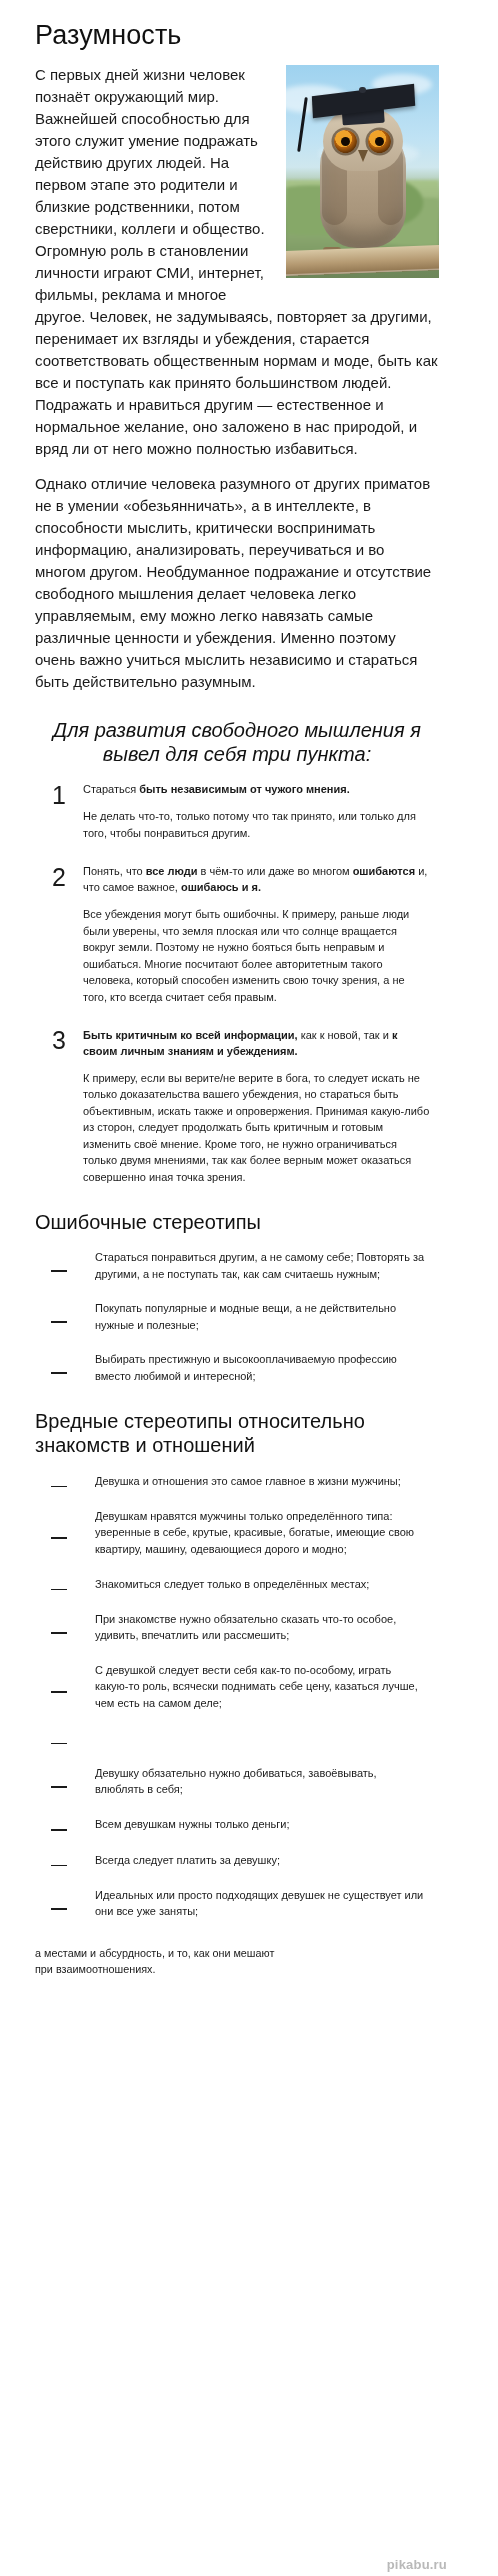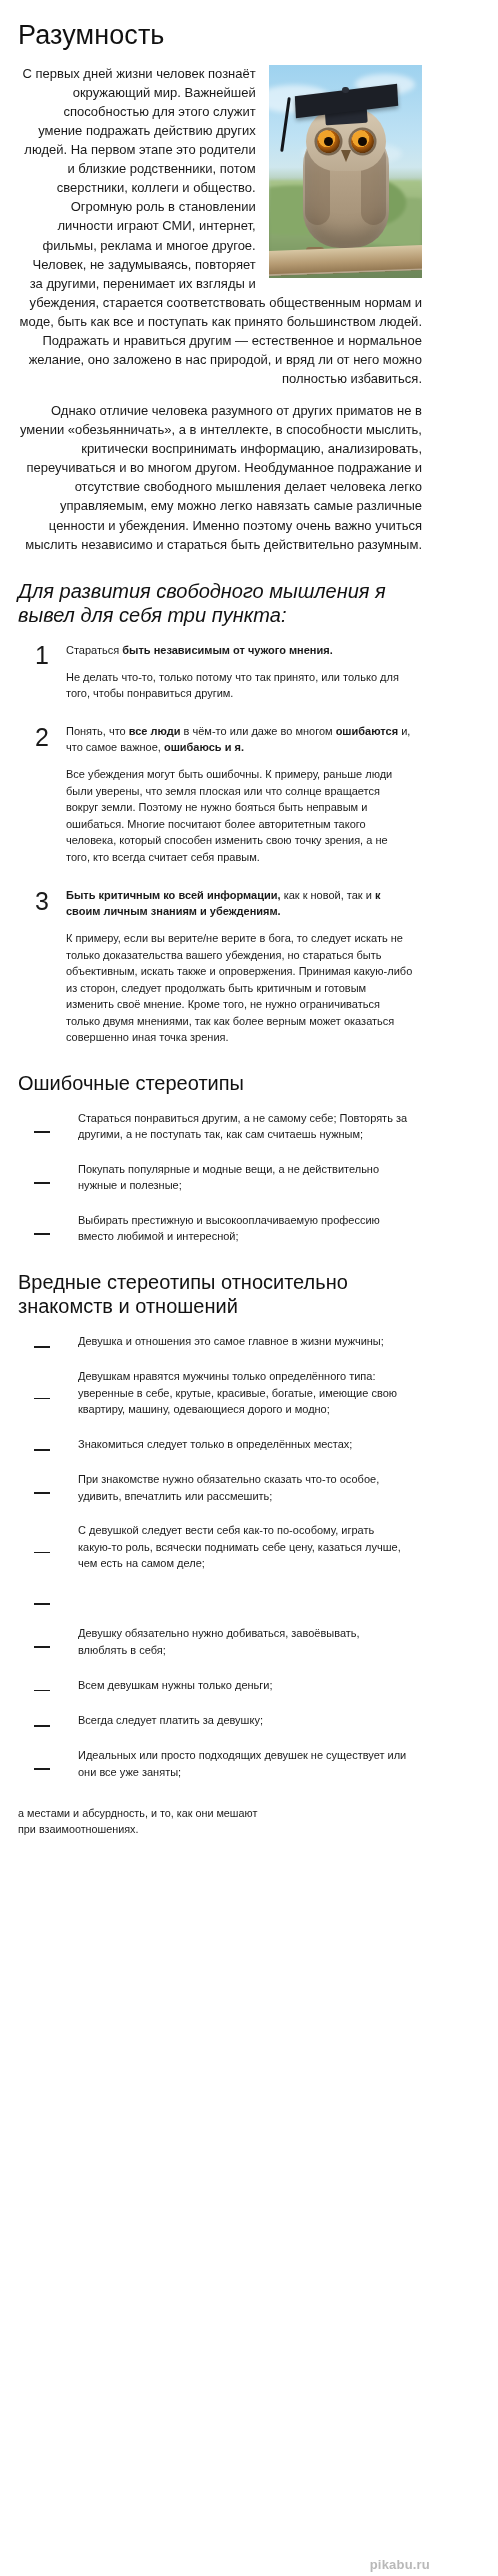--- a/index.html
+++ b/index.html
@@ -11,20 +11,21 @@
     font-family: "Liberation Sans", sans-serif;
     color: #1a1a1a;
     -webkit-font-smoothing: antialiased;
   }
   .page {
     position: relative;
     width: 440px;
     min-height: 2576px;
     padding: 15px 18px 8.3px 18px;
     overflow: hidden;
+    margin-left: 17px;
   }
 
   
   .doc-title {
     font-size: 27px;
     font-weight: 400;
     letter-spacing: 0.1px;
     line-height: 1.12;
     margin: 5px 0 13.3px 0;
     color: #111111;
@@ -115,38 +116,38 @@
     background: #14161b; transform: rotate(8deg); border-radius: 1.7px;
   }
   .owl-foot {
     position: absolute; bottom: 18px; width: 18px; height: 13.3px;
     background: #8c7350; border-radius: 3.3px 3.3px 6.6px 6.6px;
   }
   .owl-foot.l { left: 37px; } .owl-foot.r { right: 37px; }
 
   
   p.body-text {
-    font-size: 13px;
+    font-size: 15px;
     line-height: 1.47;
     margin: 0 0 12.5px 0;
     color: #1a1a1a;
-    text-align: right;
+    text-align: left;
   }
   p.body-text:last-child { margin-bottom: 0; }
 
   
   .section-heading {
     font-size: 20px;
     font-weight: 400;
     line-height: 1.2;
     color: #111111;
     margin: 25px 0 15px 0;
     clear: both;
   }
-  .section-heading.italic { font-style: italic; }
+  .section-heading.italic { font-style: italic; text-align: center; }
 
   
   .num-list { margin: 0 0 5px 0; padding: 0; list-style: none; }
   .num-item { display: flex; align-items: flex-start; margin-bottom: 21.6px; }
   .num-marker {
     flex: 0 0 48px;
     font-size: 25px;
     font-weight: 300;
     line-height: 1;
     color: #1a1a1a;

